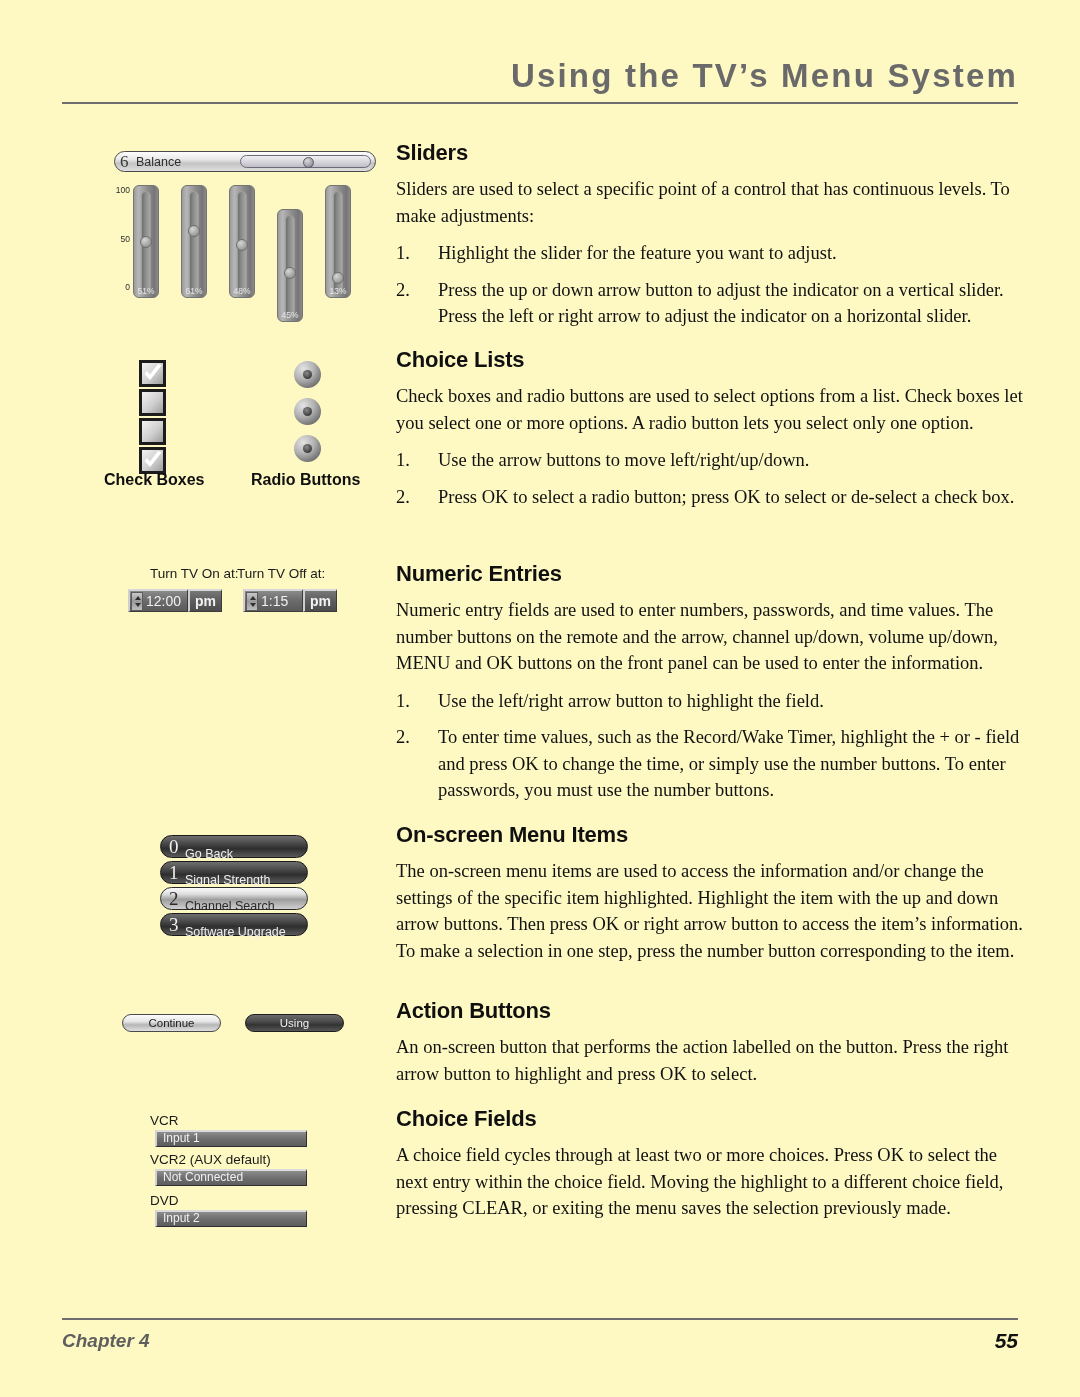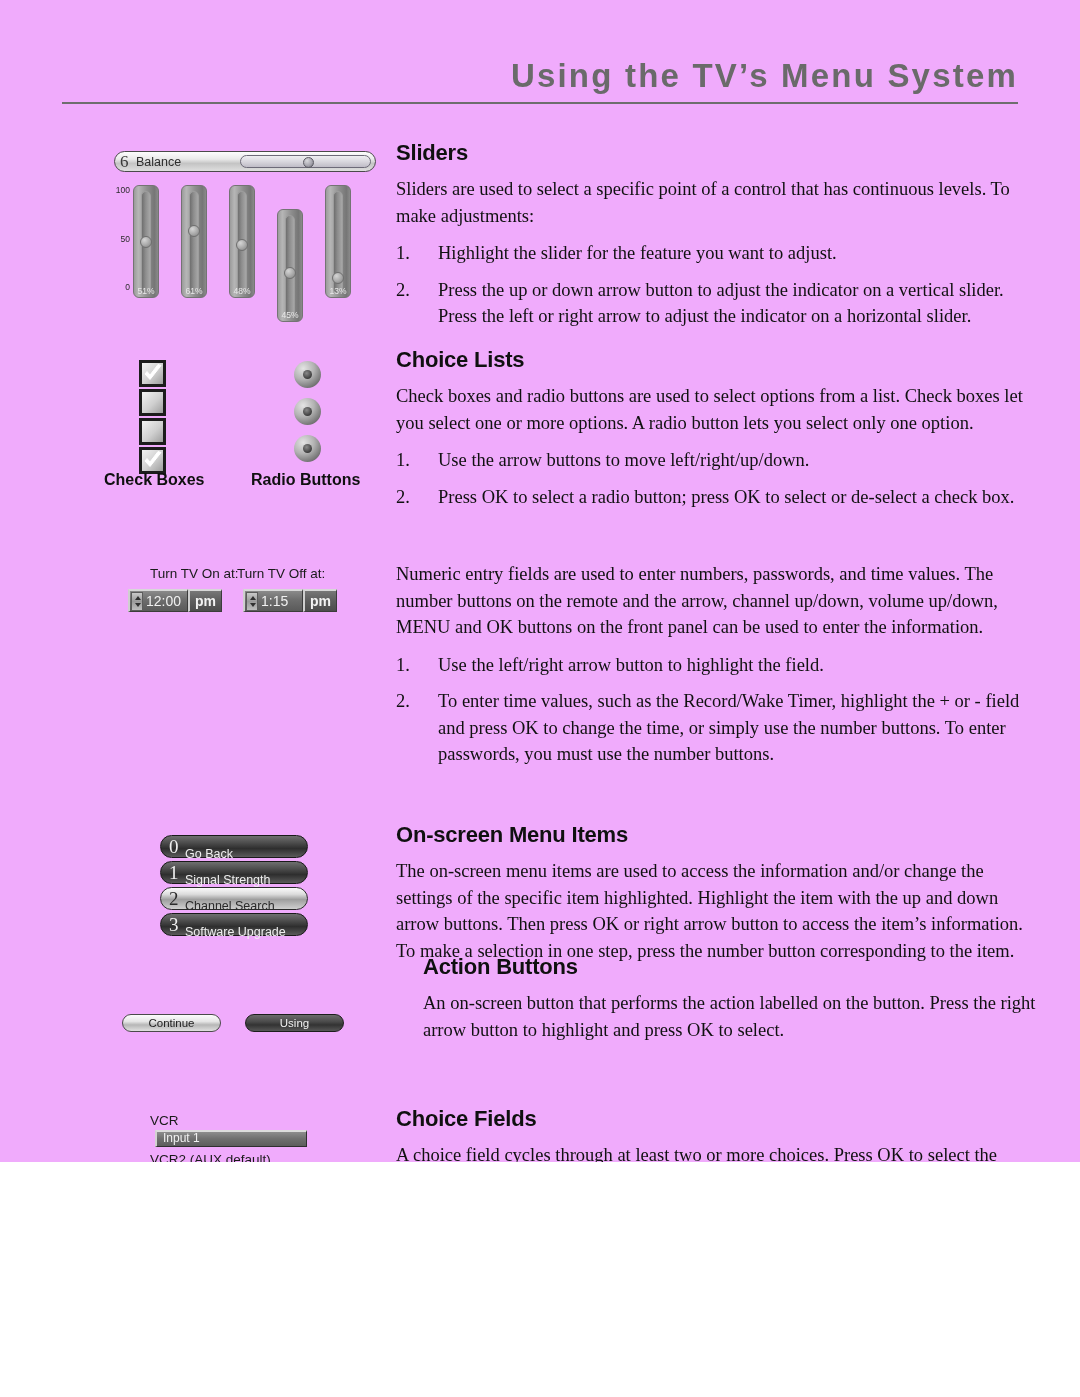--- a/index.html
+++ b/index.html
@@ -3,22 +3,22 @@
 <meta charset="utf-8">
 <style>
   html, body {
     margin: 0;
     padding: 0;
     background: #ffffff;
   }
   .page {
     position: relative;
     width: 1080px;
-    height: 1162px;
-    background: #f0abfc;
+    height: 1397px;
+    background: #fef9c3;
     font-family: "Liberation Serif", "DejaVu Serif", serif;
     overflow: hidden;
   }
 
   
   .page-header {
     position: absolute;
     left: 62px;
     top: 52px;
     width: 956px;
@@ -121,21 +121,21 @@
     left: 0;
     top: 0;
     width: 28px;
     text-align: left;
   }
   .section { margin-bottom: 4px; }
   .sec-sliders { position: absolute; left: 0; top: 0; width: 628px; }
   .sec-choicelists { position: absolute; left: 0; top: 207px; width: 628px; }
   .sec-numeric { position: absolute; left: 0; top: 421px; width: 628px; }
   .sec-onscreen { position: absolute; left: 0; top: 682px; width: 628px; }
-  .sec-action { position: absolute; left: 0; top: 814px; width: 628px; margin-left: 27px; }
+  .sec-action { position: absolute; left: 0; top: 858px; width: 628px; }
   .sec-choicefields { position: absolute; left: 0; top: 966px; width: 628px; }
 
   
   .fig-col { position: absolute; left: 0; top: 0; width: 396px; height: 1397px; }
 
   
   .balance-bar {
     position: absolute;
     left: 114px;
     top: 151px;
@@ -595,20 +595,21 @@
           <span>Use the arrow buttons to move left/right/up/down.</span>
         </li>
         <li>
           <span class="num">2.</span>
           <span>Press OK to select a radio button; press OK to select or de-select a check box.</span>
         </li>
       </ol>
     </div>
 
     <div class="section sec-numeric">
+      <h2 class="sec-head">Numeric Entries</h2>
       <p class="sec-body">Numeric entry fields are used to enter numbers, passwords, and time values. The number buttons on the remote and the arrow, channel up/down, volume up/down,  MENU and OK buttons on the front panel can be used to enter the information.</p>
       <ol class="sec-list">
         <li>
           <span class="num">1.</span>
           <span>Use the left/right arrow button to highlight the field.</span>
         </li>
         <li>
           <span class="num">2.</span>
           <span>To enter time values, such as the Record/Wake Timer, highlight the + or - field and press OK to change the time, or simply use the number buttons. To enter passwords, you must use the number buttons.</span>
         </li>

